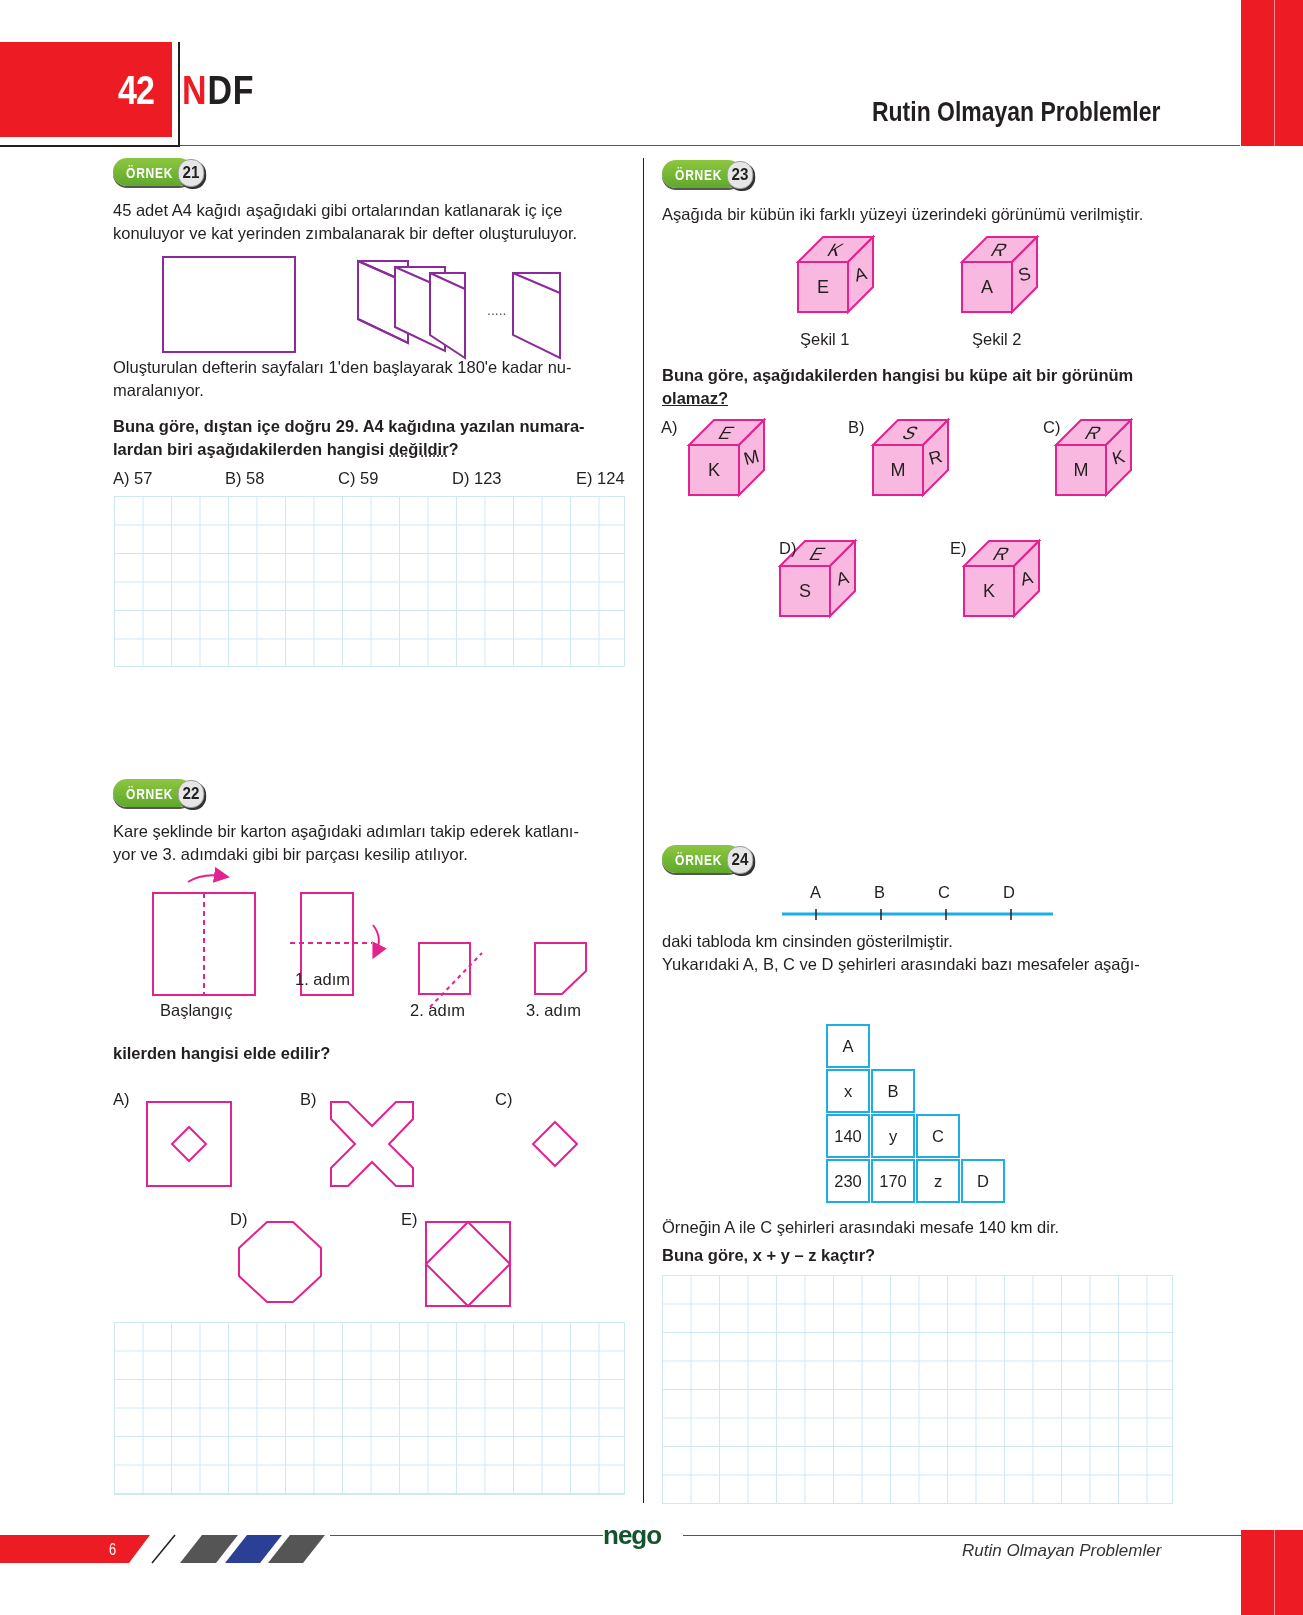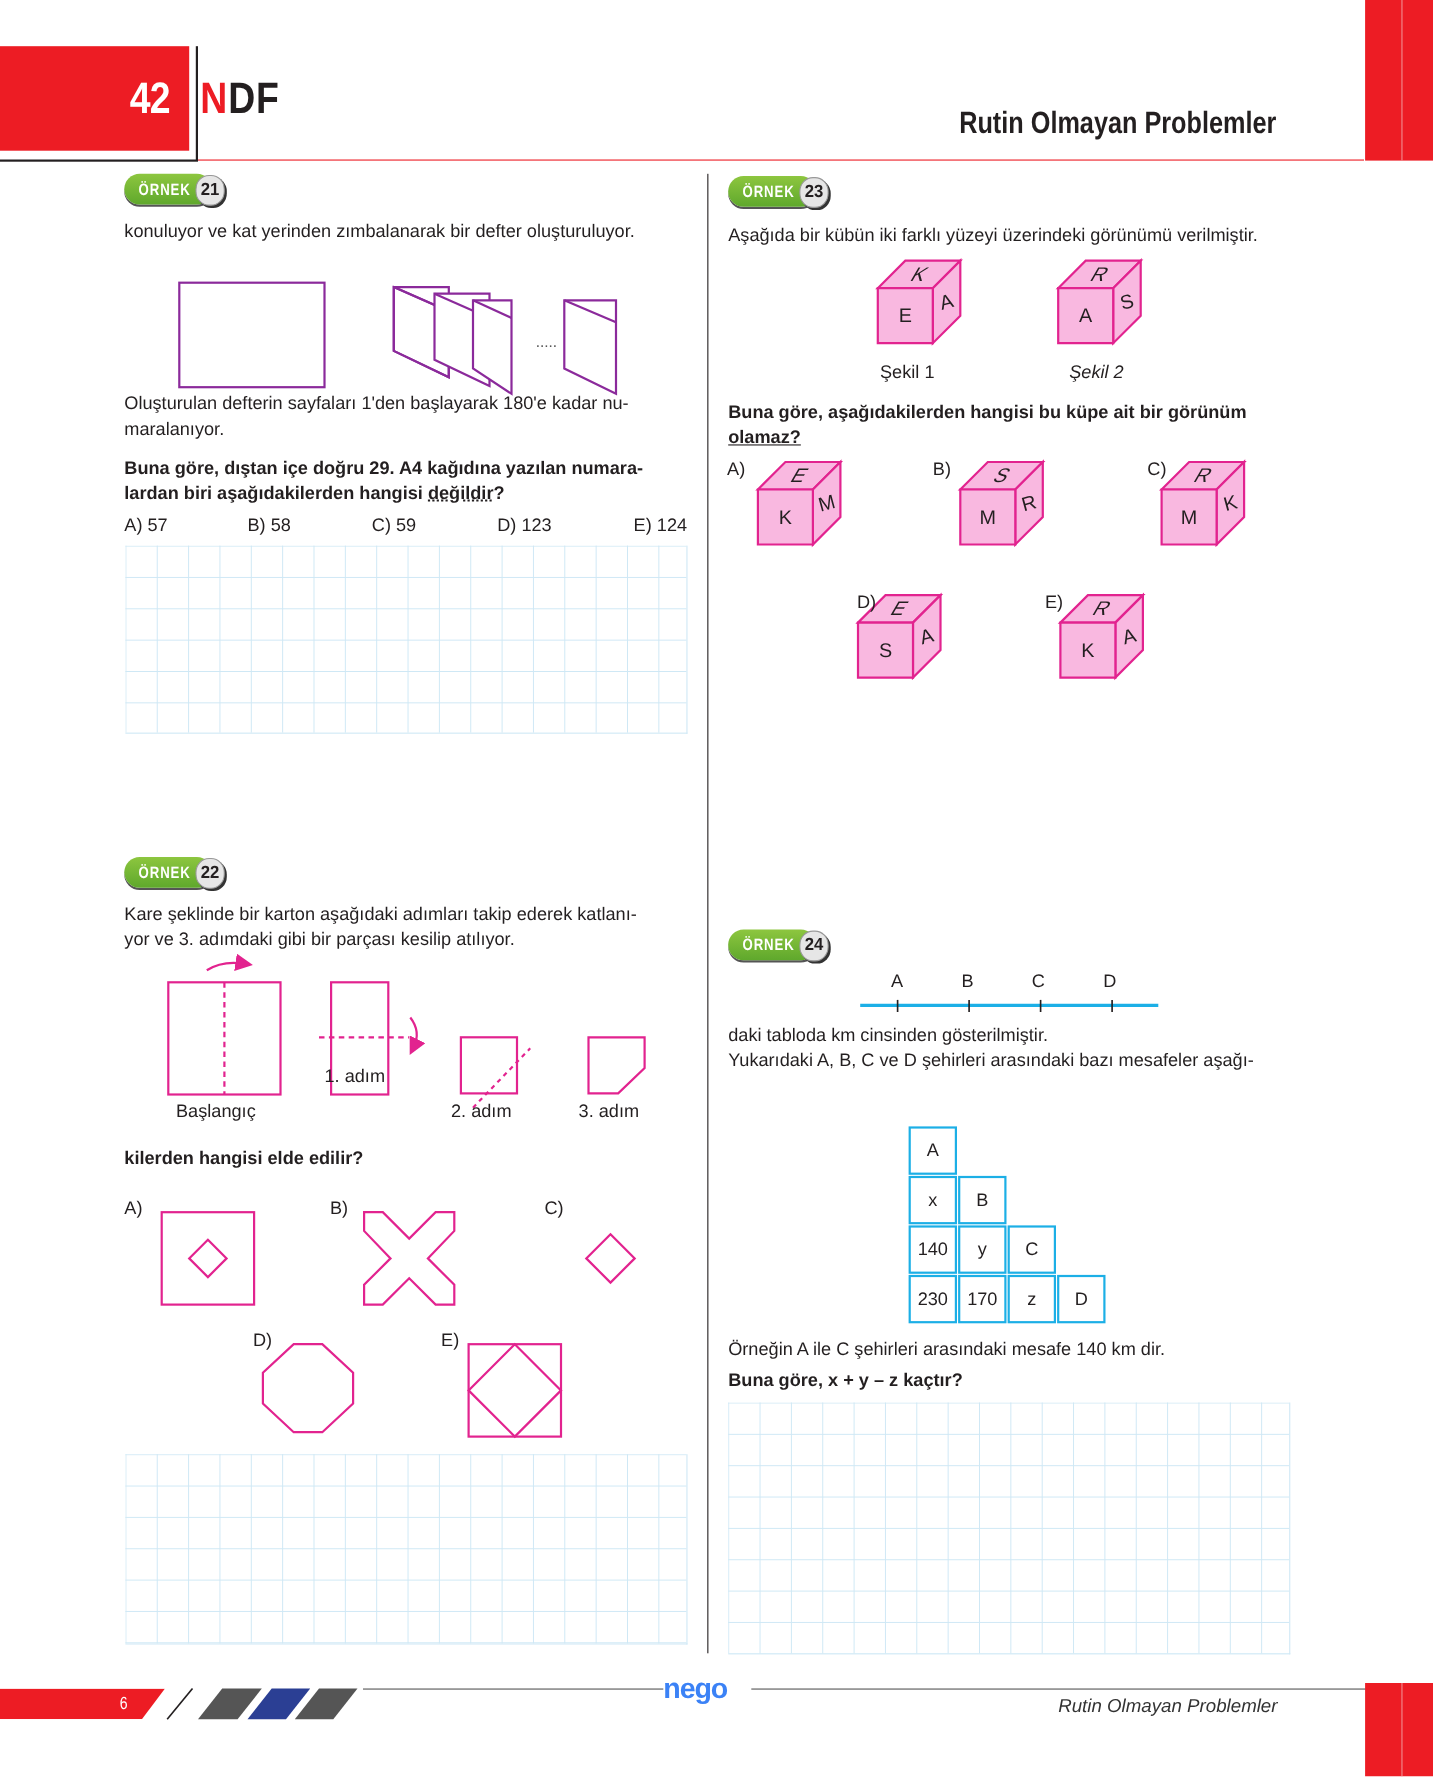--- a/index.html
+++ b/index.html
@@ -55,20 +55,21 @@
 <div class="abs side-red"></div>
 <div class="abs side-split" style="top:0;height:146px;"></div>
 <div class="abs col-div"></div>
 
 <div class="abs badge" style="left:113px;top:158px;">
   <div class="pill"></div>
   <div class="lbl">ÖRNEK</div>
   <div class="num">21</div>
 </div>
 <div class="abs txt" style="left:113px;top:199px;">
+  <div>45 adet A4 kağıdı aşağıdaki gibi ortalarından katlanarak iç içe</div>
   <div>konuluyor ve kat yerinden zımbalanarak bir defter oluşturuluyor.</div>
 </div>
 <svg style="left:155px;top:255px;" width="420" height="110">
   <g fill="#fff" stroke="#8b2a9b" stroke-width="2">
     <rect x="8" y="2" width="132" height="95"></rect>
     <g>
         <polygon points="203,6 253,6 253,88 203,64"></polygon>
         <polyline points="203,6 253,28"></polyline>
         <polygon points="203,6 253,28 253,88 203,64" fill="none"></polygon>
       </g>
@@ -232,21 +233,21 @@
       <polygon points="964,566 989,541 1039,541 1014,566" class="cube-face"></polygon>
       <polygon points="1014,566 1039,541 1039,591 1014,616" class="cube-face"></polygon>
       <polygon points="964,566 1014,566 1014,616 964,616" class="cube-face"></polygon>
       <text x="989" y="591" text-anchor="middle" dominant-baseline="central" class="clabel">K</text>
       <text x="1001.5" y="553.5" text-anchor="middle" dominant-baseline="central" class="clabel" transform="skewX(-30) translate(319.56337399645787,0)">R</text>
       <text x="1026.5" y="578.5" text-anchor="middle" dominant-baseline="central" class="clabel" transform="rotate(-15 1026.5 578.5)">A</text>
     </g>
   </svg>
 
 <div class="abs opt" style="left:800px;top:330px;">Şekil 1</div>
-<div class="abs opt" style="left:972px;top:330px;font-style:italic;">Şekil 2</div>
+<div class="abs opt" style="left:972px;top:330px;">Şekil 2</div>
 <div class="abs txt bold" style="left:662px;top:364px;">
   <div>Buna göre, aşağıdakilerden hangisi bu küpe ait bir görünüm</div>
   <div class="u2" style="display:inline-block;">olamaz?</div>
 </div>
 <div class="abs opt" style="left:661px;top:418px;">A)</div>
 <div class="abs opt" style="left:848px;top:418px;">B)</div>
 <div class="abs opt" style="left:1043px;top:418px;">C)</div>
 <div class="abs opt" style="left:779px;top:539px;">D)</div>
 <div class="abs opt" style="left:950px;top:539px;">E)</div>
 
@@ -291,17 +292,17 @@
 <div class="abs foot-red"></div>
 <div class="abs foot-num">6</div>
 <svg style="left:150px;top:1535px;" width="180" height="28">
   <line x1="25" y1="0" x2="2" y2="28" stroke="#231f20" stroke-width="1.5"></line>
   <polygon points="52,0 88,0 66,28 30,28" fill="#555"></polygon>
   <polygon points="97,0 132,0 110,28 75,28" fill="#2b3f94"></polygon>
   <polygon points="140,0 175,0 153,28 118,28" fill="#555"></polygon>
 </svg>
 <div class="abs foot-line"></div>
 <div class="abs" style="left:603px;top:1520px;width:80px;height:34px;background:#fff;">
-  <span style="font-size:26px;font-weight:bold;color:#3b82f6;letter-spacing:-1px;">nego</span>
+  <span style="font-size:26px;font-weight:bold;color:#14532d;letter-spacing:-1px;">nego</span>
 </div>
 <div class="abs foot-title">Rutin Olmayan Problemler</div>
 <div class="abs side-red2"></div>
 <div class="abs side-split" style="top:1530px;height:85px;"></div>
 
 </body></html>

